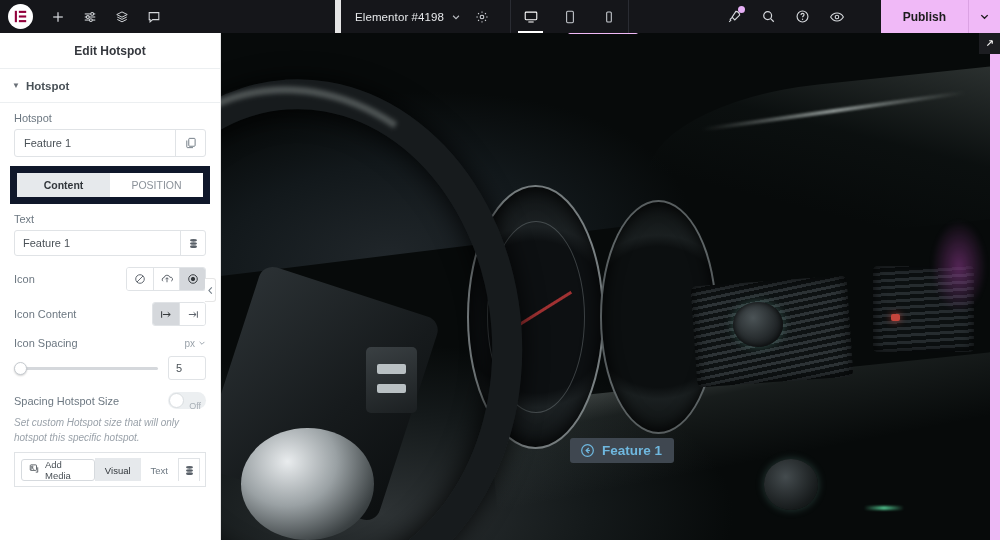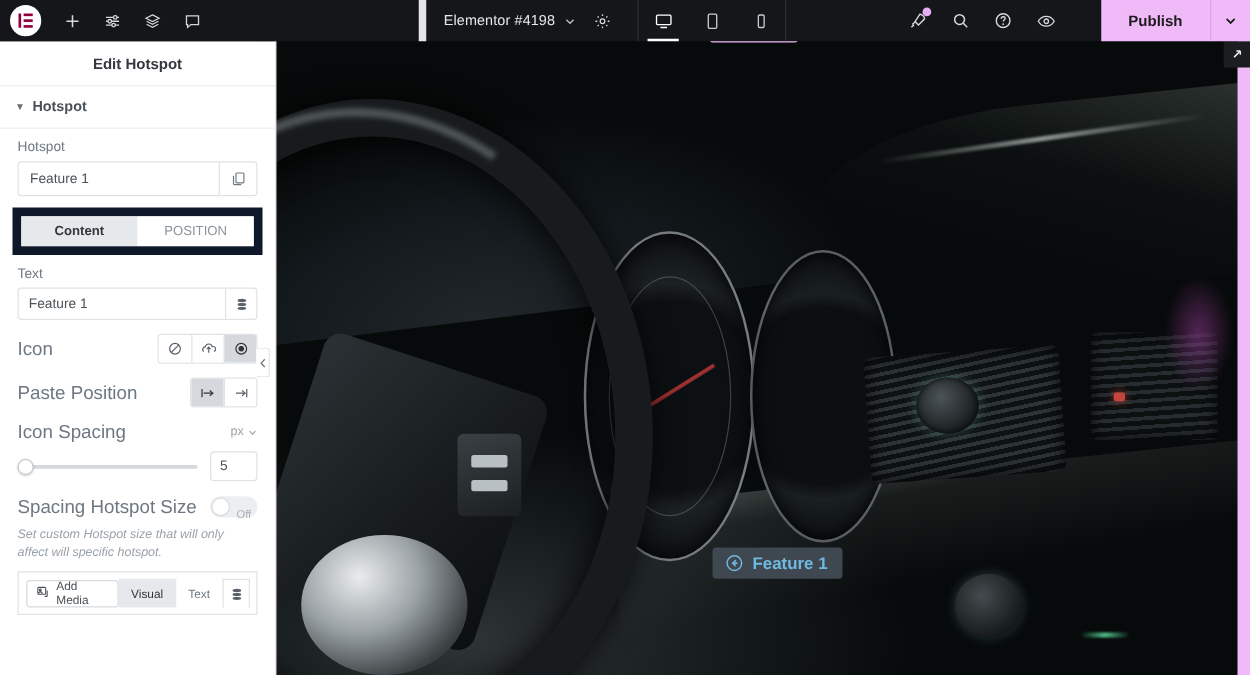--- a/index.html
+++ b/index.html
@@ -133,21 +133,21 @@
     display: flex; margin: 9px 10px 0 10px;
     border: 7px solid #0f172a; border-radius: 0; overflow: hidden;
   }
   .tab {
     flex: 1; height: 24px; display: flex; align-items: center; justify-content: center;
     font-size: 10.5px; color: #8a9199; background: #fff; cursor: pointer;
   }
   .tab.active { background: #e6e9ec; color: #32373c; font-weight: bold; }
 
   .row { display: flex; align-items: center; justify-content: space-between; }
-  .row .rlbl { font-size: 15px; color: #6d7882; }
+  .row .rlbl { font-size: 11px; color: #6d7882; }
 
   .input-wrap {
     display: flex; align-items: stretch;
     border: 1px solid #e0e3e6; border-radius: 3px; height: 26px;
     background: #fff;
   }
   .input-wrap input {
     flex: 1; border: none; outline: none;
     font-size: 11px; color: #4a5157;
     padding-left: 8px; background: transparent;
@@ -605,21 +605,21 @@
         <div class="choice on">
           <svg width="12" height="12" viewBox="0 0 14 14" fill="none" stroke="currentColor" stroke-width="1.1">
               <circle cx="7" cy="7" r="5"></circle>
               <circle cx="7" cy="7" r="2" fill="currentColor"></circle>
             </svg>
         </div>
       </div>
     </div>
 
     <div class="ctrl row" style="margin-top:11px">
-      <span class="rlbl">Paste Position</span>
+      <span class="rlbl">Icon Content</span>
       <div class="choice-group">
         <div class="choice on">
           <svg width="13" height="11" viewBox="0 0 16 12" fill="none" stroke="currentColor" stroke-width="1.2">
               <line x1="2" y1="2" x2="2" y2="10"></line>
               <line x1="3.6" y1="6" x2="12.5" y2="6"></line>
               <path d="M9.6 3.4 12.6 6l-3 2.6"></path>
             </svg>
         </div>
         <div class="choice">
           <svg width="13" height="11" viewBox="0 0 16 12" fill="none" stroke="currentColor" stroke-width="1.2">
@@ -652,21 +652,21 @@
 
     <div class="ctrl row" style="margin-top:12px">
       <span class="rlbl">Spacing Hotspot Size</span>
       <div class="switch">
         <div class="knob"></div>
         <span class="st">Off</span>
       </div>
     </div>
 
     <div class="ctrl">
-      <div class="desc">Set custom Hotspot size that will only affect will specific hotspot.</div>
+      <div class="desc">Set custom Hotspot size that will only hotspot this specific hotspot.</div>
     </div>
 
 
     <div class="editor-box">
       <div class="ed-top">
         <div class="addmedia">
           <span>
             <svg width="11" height="11" viewBox="0 0 14 14" fill="none" stroke="currentColor" stroke-width="1.1">
                 <rect x="1.6" y="2.4" width="8" height="7" rx="1"></rect>
                 <circle cx="4.1" cy="5" r="1"></circle>

